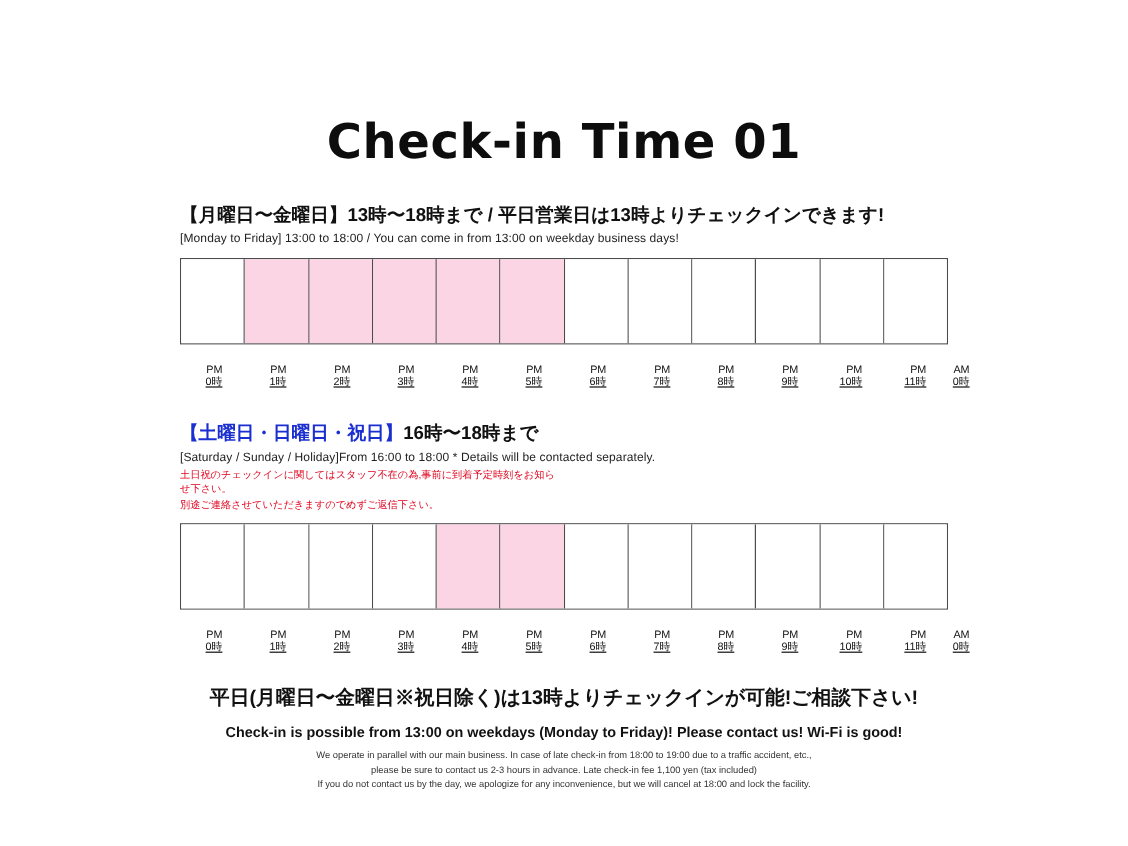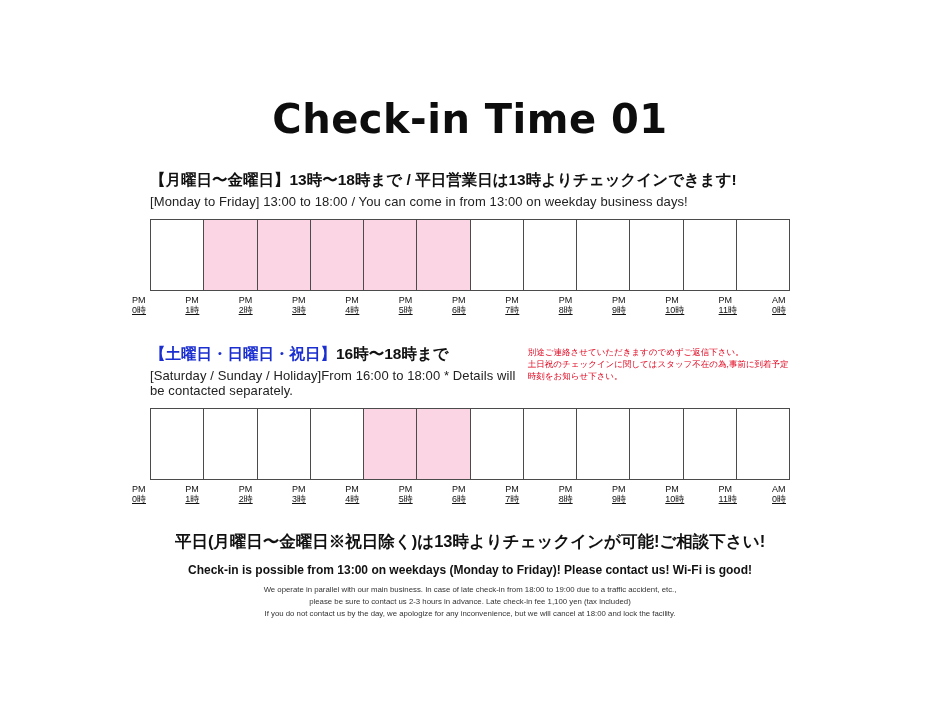--- a/index.html
+++ b/index.html
@@ -38,29 +38,30 @@
   .hdr-jp {
     font-size: 15.5px;
     font-weight: bold;
     color: #111;
     line-height: 1.3;
   }
   .hdr-jp .hl-blue {
     color: #1b2fd0;
   }
   .hdr-en {
-    font-size: 13px;
+    font-size: 10px;
     color: #222;
     margin-top: 4px;
     letter-spacing: 0.1px;
   }
   .hdr-row {
     display: flex;
     align-items: flex-start;
     justify-content: space-between;
+    flex-direction: column;
   }
   .hdr-note {
     font-size: 8.5px;
     color: #e0001b;
     line-height: 1.45;
     text-align: left;
     max-width: 320px;
     padding-top: 2px;
   }
   
@@ -85,27 +86,28 @@
   }
   .cell.on {
     background: #fcd5e5;
   }
   .labels {
     display: flex;
     margin-top: 4px;
   }
   .lab {
     flex: 1 1 0;
-    text-align: left;
+    text-align: right;
     font-size: 9px;
     line-height: 1.15;
     color: #111;
     position: relative;
     left: -18px;
     width: 36px;
+    margin-top: 12px;
   }
   .labels {
     position: relative;
   }
   .lab .ampm {
     display: block;
   }
   .lab .hr {
     display: block;
     text-decoration: underline;
@@ -241,22 +243,22 @@
 
     <div class="sect">
       <div class="hdr-row">
         <div>
           <div class="hdr-jp">
             <span class="hl-blue">【土曜日・日曜日・祝日】</span><span>16時〜18時まで</span>
           </div>
           <div class="hdr-en">[Saturday / Sunday / Holiday]From 16:00  to 18:00 * Details will be contacted separately.</div>
         </div>
         <div class="hdr-note">
+          <div>土日祝のチェックインに関してはスタッフ不在の為,事前に到着予定時刻をお知らせ下さい。</div>
           <div>別途ご連絡させていただきますのでめずご返信下さい。</div>
-          <div>土日祝のチェックインに関してはスタッフ不在の為,事前に到着予定時刻をお知らせ下さい。</div>
         </div>
       </div>
 
       <div class="timeline">
         <div class="bars">
           <div class="cell"></div>
           <div class="cell"></div>
           <div class="cell"></div>
           <div class="cell"></div>
           <div class="cell on"></div>

